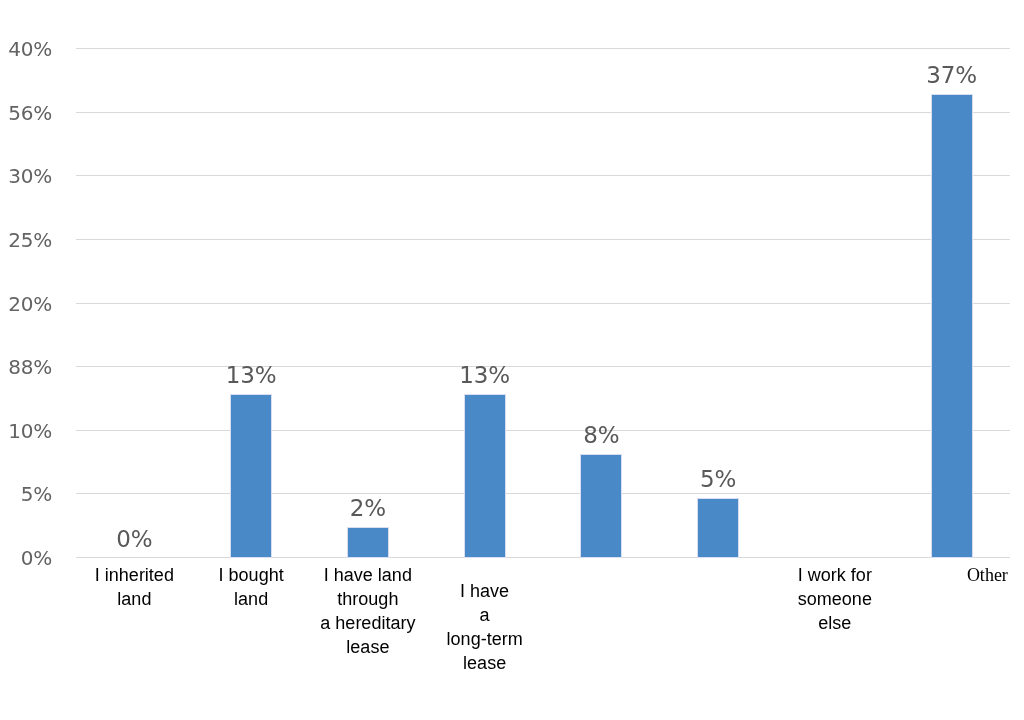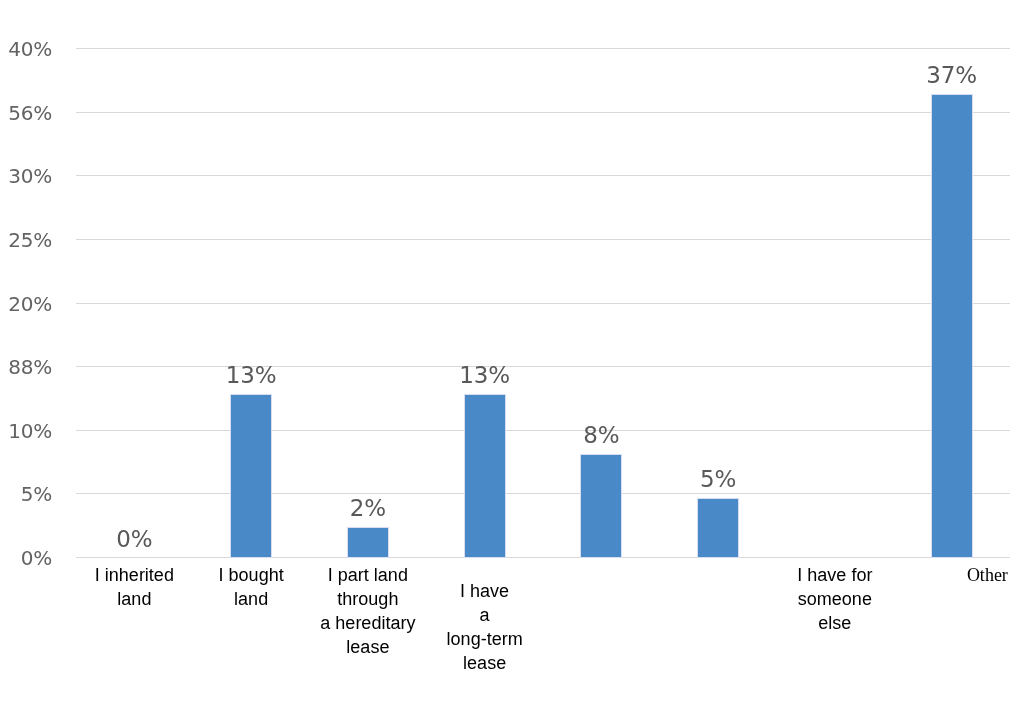--- a/index.html
+++ b/index.html
@@ -173,27 +173,27 @@
         <div class="bar" title="37%" style="height: 462.462px;"></div>
         <div class="bar-value" style="bottom: 470.462px;">37%</div>
       </div>
     </div>
 
   <div class="x-labels" id="x-labels">
       <div class="x-label" style="left: 0px; width: 116.75px;">I inherited
 land</div>
       <div class="x-label" style="left: 116.75px; width: 116.75px;">I bought
 land</div>
-      <div class="x-label" style="left: 233.5px; width: 116.75px;">I part land
+      <div class="x-label" style="left: 233.5px; width: 116.75px;">I have land
 through
 a hereditary
 lease</div>
       <div class="x-label" style="left: 350.25px; width: 116.75px; margin-top: 16px;">I have
 a
 long-term
 lease</div>
-      <div class="x-label" style="left: 700.5px; width: 116.75px;">I have for
+      <div class="x-label" style="left: 700.5px; width: 116.75px;">I work for
 someone
 else</div>
       <div class="x-label" style="left: 853px; width: 116.75px; font-family: Liberation Serif, serif;">Other</div>
     </div>
 
 </div>
 
 </body></html>

